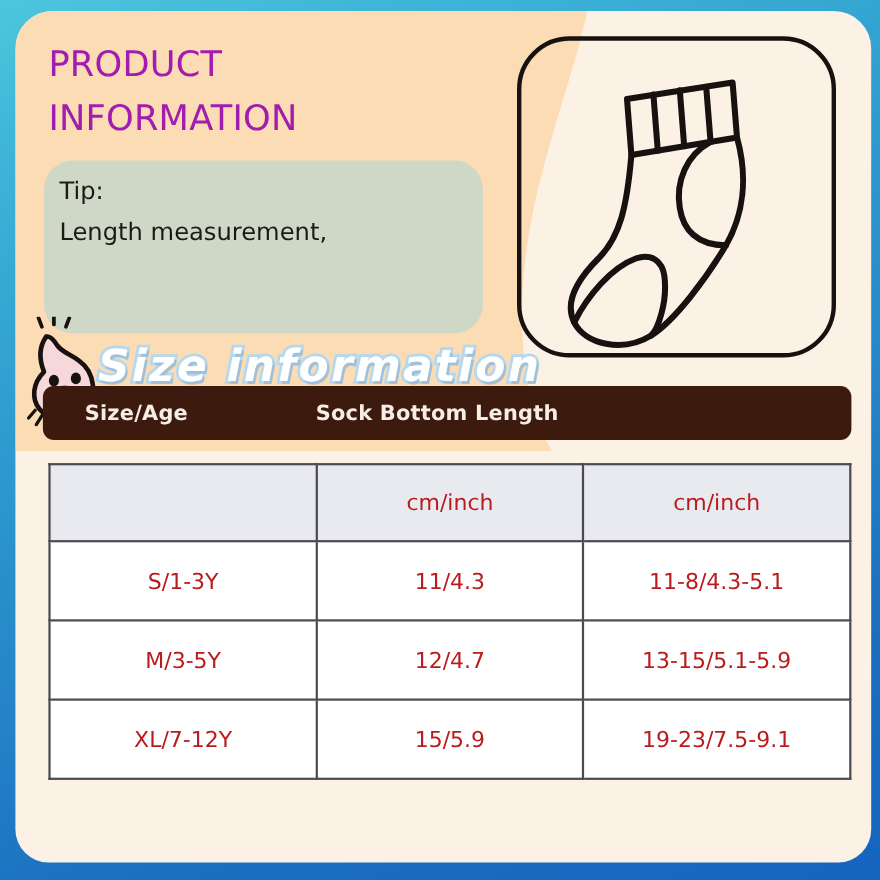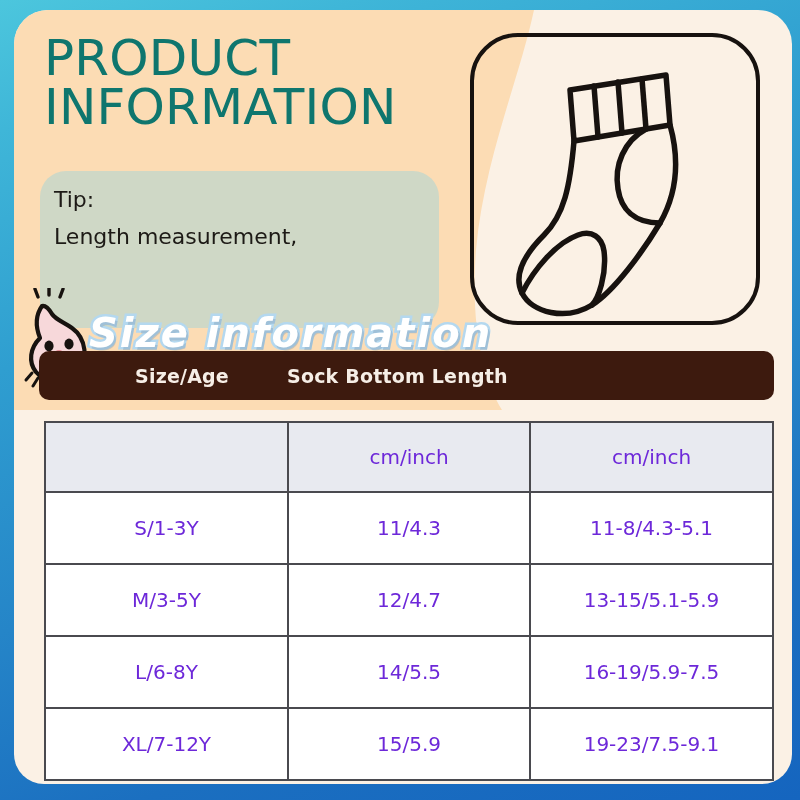--- a/index.html
+++ b/index.html
@@ -51,40 +51,39 @@
     -webkit-clip-path: path("M0,0 L520,0 C505,70 470,150 462,240 C456,320 470,370 488,400 L0,400 Z");
     clip-path: path("M0,0 L520,0 C505,70 470,150 462,240 C456,320 470,370 488,400 L0,400 Z");
   }
 
   
   #page-title {
     position: absolute;
     left: 30px;
     top: 24px;
     width: 420px;
-    font-size: 50px;
+    font-size: 32px;
     line-height: 49px;
-    color: #0f766e;
+    color: #a21caf;
     letter-spacing: 0.2px;
     font-weight: 400;
     white-space: pre-line;
   }
 
   
   #tip-box {
     position: absolute;
     left: 26px;
     top: 136px;
     width: 399px;
     height: 157px;
     border-radius: 26px;
     background: #cfd8c6;
     box-sizing: border-box;
     padding: 10px 14px 0 14px;
-    margin-top: 25px;
   }
   .tip-line {
     font-size: 22px;
     line-height: 37px;
     color: #1d1a16;
     white-space: nowrap;
   }
 
   
   #sock-box {
@@ -130,38 +129,38 @@
     display: flex;
     align-items: center;
   }
   .hdr-cell {
     color: #f6eee6;
     font-size: 19px;
     font-weight: bold;
     letter-spacing: 0.2px;
     white-space: nowrap;
   }
-  #hdr-size   { width: 248px; text-align: center; padding-left: 38px; box-sizing: border-box; }
+  #hdr-size   { width: 248px; text-align: left; padding-left: 38px; box-sizing: border-box; }
   #hdr-sock   { width: 242px; text-align: left; }
   #hdr-feet   { width: 245px; text-align: center; }
 
   
   #size-table {
     position: absolute;
     left: 30px;
     top: 411px;
     width: 728px;
     border-collapse: collapse;
     table-layout: fixed;
   }
   #size-table td {
     border: 2px solid #4a4a4f;
     text-align: center;
     font-size: 20px;
-    color: #6d28d9;
+    color: #b91c1c;
     height: 70px;
     background: #ffffff;
     padding: 0;
   }
   #size-table tr.unit-row td {
     background: #e8eaf0;
     height: 68px;
   }
   .col-a { width: 243px; }
   .col-b { width: 242px; }
@@ -258,25 +257,20 @@
           <td>S/1-3Y</td>
           <td>11/4.3</td>
           <td>11-8/4.3-5.1</td>
         </tr>
         <tr>
           <td>M/3-5Y</td>
           <td>12/4.7</td>
           <td>13-15/5.1-5.9</td>
         </tr>
         <tr>
-          <td>L/6-8Y</td>
-          <td>14/5.5</td>
-          <td>16-19/5.9-7.5</td>
-        </tr>
-        <tr>
           <td>XL/7-12Y</td>
           <td>15/5.9</td>
           <td>19-23/7.5-9.1</td>
         </tr>
       </tbody>
     </table>
 
   </div>
 </div>
 

